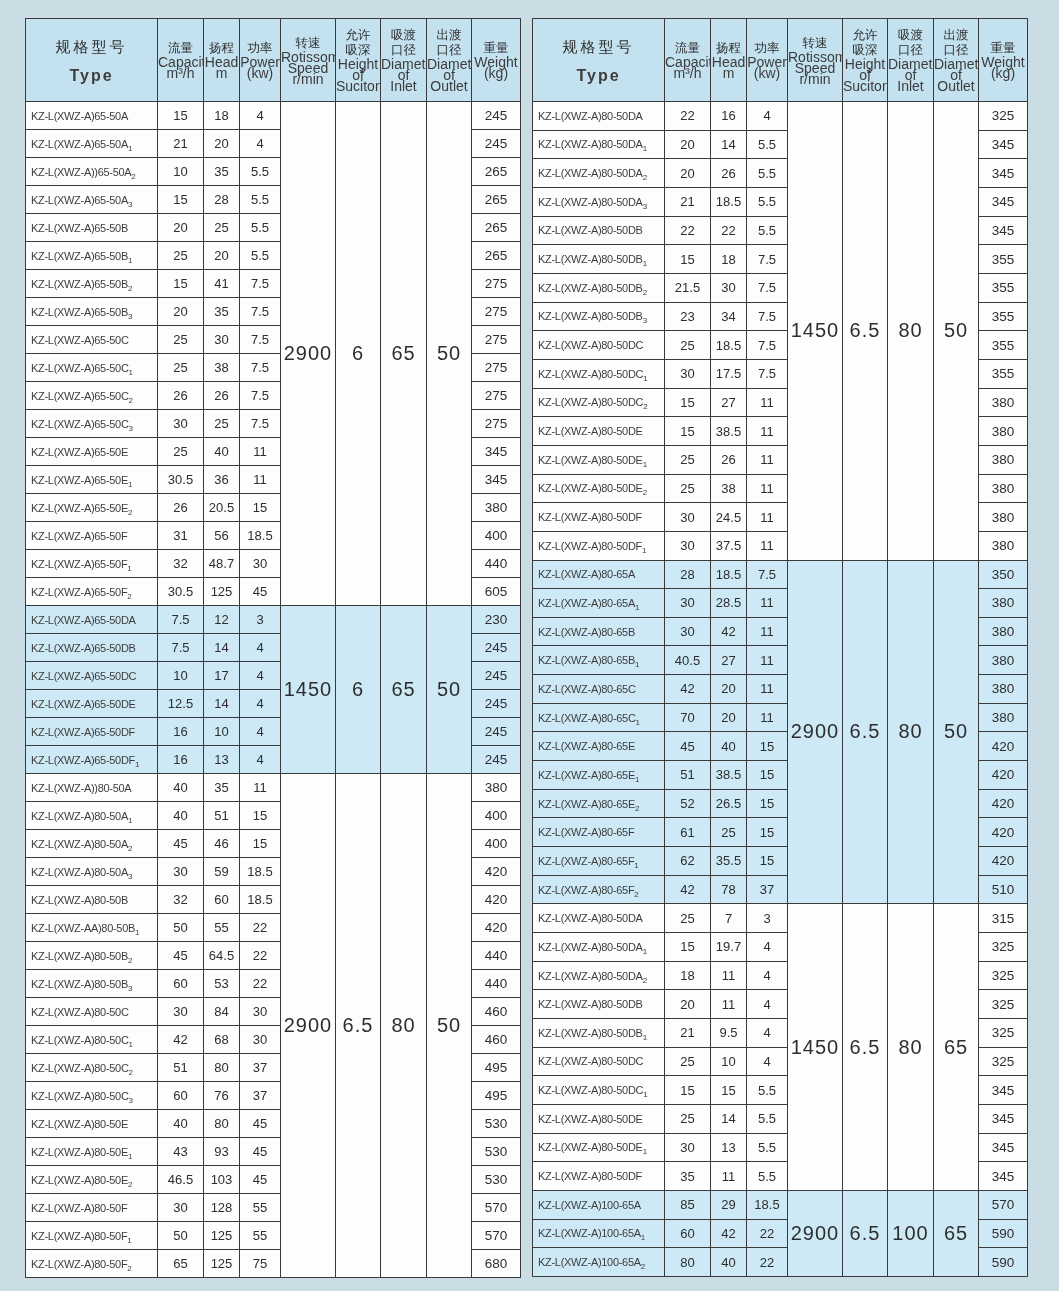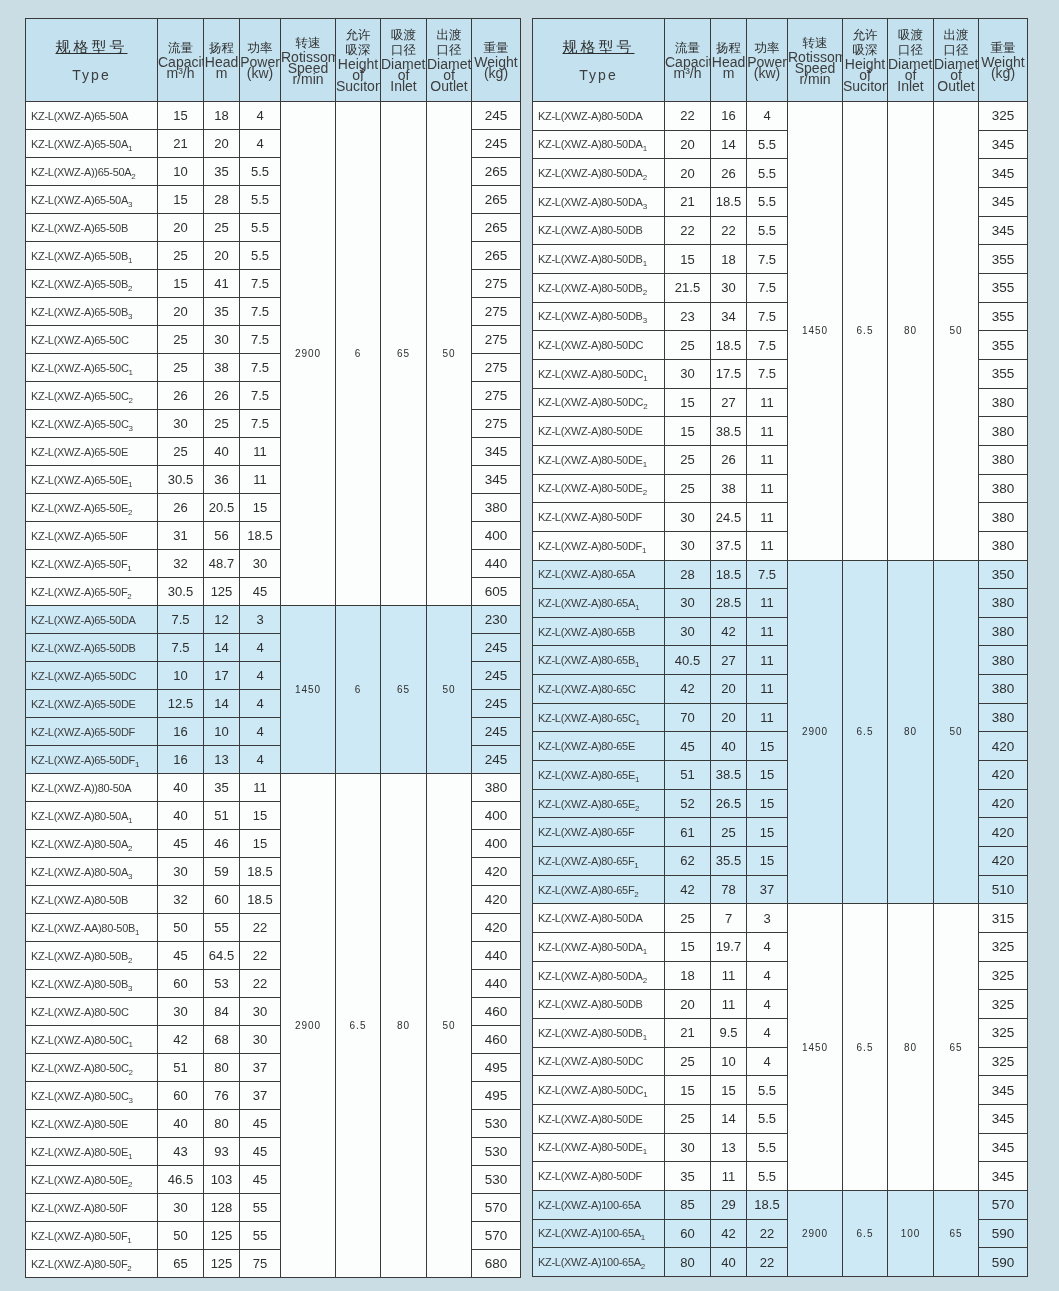--- a/index.html
+++ b/index.html
@@ -27,27 +27,27 @@
     height:82px;
     font-weight:normal;
   }
   .spec tbody tr{height:28px;}
   .spec tr.shaded td{background:#cde9f5;}
   td.type{
     font-size:11px;text-align:left;padding-left:5px;
     white-space:nowrap;letter-spacing:-0.3px;color:#3d3d3d;
   }
   td.num{font-size:13px;}
-  td.merged{font-size:10px;letter-spacing:1px;}
+  td.merged{font-size:20px;letter-spacing:1px;}
   td.weight{font-size:13.5px;}
   sub{font-size:8px;line-height:0;}
   th .zh{font-size:12.5px;line-height:15px;font-weight:500;}
   th .en{font-size:14px;line-height:11px;margin-top:1px;color:#3d3d3d;}
-  .spec th:first-child .zh{font-size:15px;letter-spacing:3px;margin-bottom:16px;text-decoration:underline;}
-  .spec th:first-child .en{font-size:14px;letter-spacing:2px;}
+  .spec th:first-child .zh{font-size:15px;letter-spacing:3px;margin-bottom:16px;}
+  .spec th:first-child .en{font-size:16px;letter-spacing:2px;font-weight:bold;}
 </style>
 </head>
 <body>
 
 <div id="sheet">
     <table class="spec">
       <colgroup>
         <col style="width: 132px;">
         <col style="width: 46px;">
         <col style="width: 36px;">

